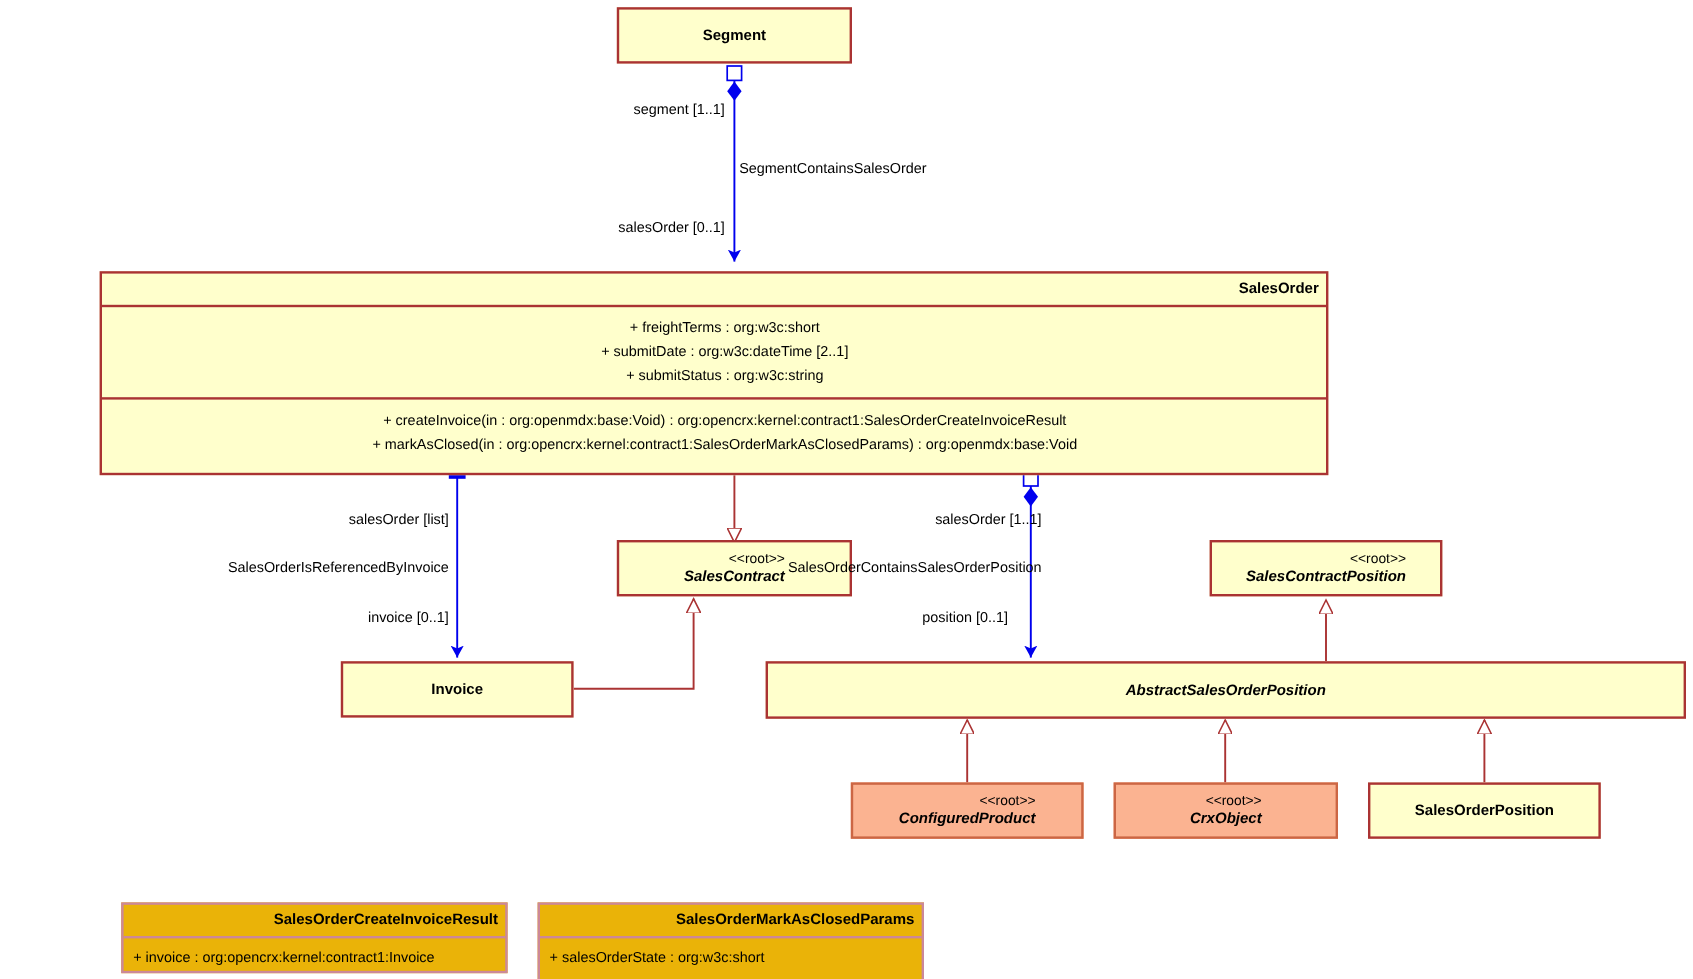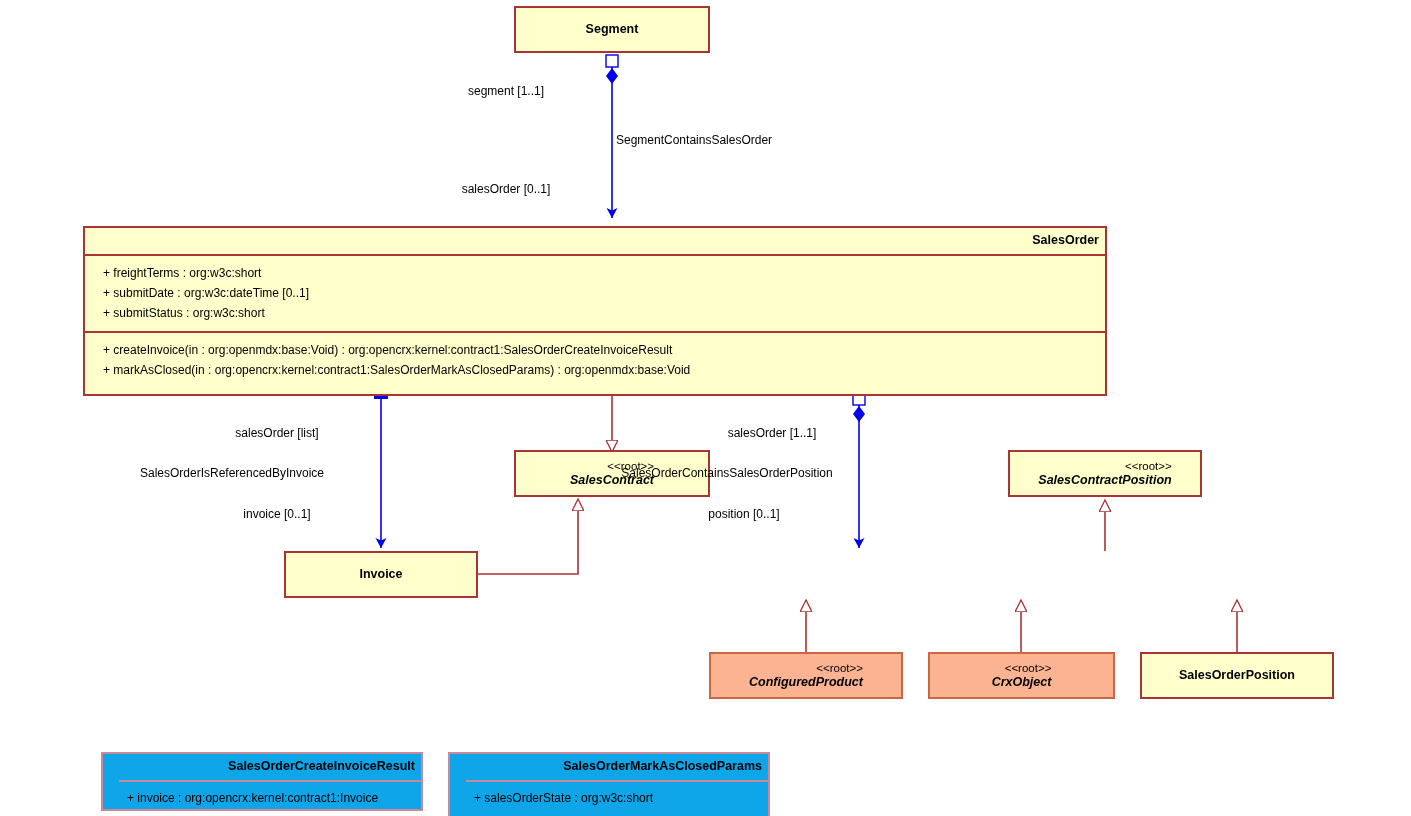--- a/index.html
+++ b/index.html
@@ -32,22 +32,21 @@
   
   .uml-class {
     position: absolute;
     box-sizing: border-box;
     border: 2px solid #aa3333;
     background: #ffffcc;
     z-index: 5;
   }
   .uml-class.param {
     border: 2px solid #cc8899;
-    background: #0ea5e9;
-    padding-left: 16px;
+    background: #eab308;
   }
   .uml-class.orange {
     background: #fbb391;
     border: 2px solid #cc6644;
   }
   .uml-name {
     box-sizing: border-box;
     text-align: right;
     font-size: 12.5px;
     font-weight: bold;
@@ -78,20 +77,21 @@
   .uml-class.param .uml-compartment {
     border-top: none;
     padding: 6px 0 7px 0;
   }
   .uml-feature {
     font-size: 12px;
     line-height: 20px;
     color: #000000;
     padding-left: 18px;
     white-space: nowrap;
+    text-align: center;
   }
   .uml-class.param .uml-feature {
     padding-left: 8px;
     text-align: left;
   }
 
   
   .uml-class.nameonly {
     display: flex;
     align-items: center;
@@ -104,21 +104,21 @@
   
   .edge-label {
     position: absolute;
     font-size: 12px;
     line-height: 14px;
     color: #000000;
     white-space: nowrap;
     z-index: 6;
   }
   .edge-label.right {
-    text-align: center;
+    text-align: right;
   }
 </style>
 </head>
 <body>
 
 <div id="canvas">
 
   <svg class="wires" viewBox="0 0 1411 816" xmlns="http://www.w3.org/2000/svg">
     <defs>
       <marker id="gen-arrow" markerWidth="14" markerHeight="12" refX="12" refY="6" orient="auto" markerUnits="userSpaceOnUse">
@@ -190,22 +190,22 @@
   <div class="edge-label right" style="left:648px; top:507px; width:192px;">position [0..1]</div>
 
   <div class="uml-class nameonly" style="left:514px; top:6px; width:196px; height:47px;">
     <div class="uml-name">Segment</div>
   </div>
 
   <div class="uml-class" style="left:83px; top:226px; width:1024px; height:170px;">
     <div class="uml-name">SalesOrder</div>
     <div class="uml-compartment">
       <div class="uml-feature">+ freightTerms : org:w3c:short</div>
-      <div class="uml-feature">+ submitDate : org:w3c:dateTime [0..1]</div>
-      <div class="uml-feature">+ submitStatus : org:w3c:short</div>
+      <div class="uml-feature">+ submitDate : org:w3c:dateTime [2..1]</div>
+      <div class="uml-feature">+ submitStatus : org:w3c:string</div>
     </div>
     <div class="uml-compartment">
       <div class="uml-feature">+ createInvoice(in : org:openmdx:base:Void) : org:opencrx:kernel:contract1:SalesOrderCreateInvoiceResult</div>
       <div class="uml-feature">+ markAsClosed(in : org:opencrx:kernel:contract1:SalesOrderMarkAsClosedParams) : org:openmdx:base:Void</div>
     </div>
   </div>
 
   <div class="uml-class nameonly" style="left:514px; top:450px; width:196px; height:47px;">
     <div class="uml-name italic">
       <span class="stereo">&lt;&lt;root&gt;&gt;</span>
@@ -217,20 +217,23 @@
     <div class="uml-name italic">
       <span class="stereo">&lt;&lt;root&gt;&gt;</span>
       <span>SalesContractPosition</span>
     </div>
   </div>
 
   <div class="uml-class nameonly" style="left:284px; top:551px; width:194px; height:47px;">
     <div class="uml-name">Invoice</div>
   </div>
 
+  <div class="uml-class nameonly" style="left:638px; top:551px; width:767px; height:48px;">
+    <div class="uml-name italic">AbstractSalesOrderPosition</div>
+  </div>
 
   <div class="uml-class orange nameonly" style="left:709px; top:652px; width:194px; height:47px;">
     <div class="uml-name italic">
       <span class="stereo">&lt;&lt;root&gt;&gt;</span>
       <span>ConfiguredProduct</span>
     </div>
   </div>
 
   <div class="uml-class orange nameonly" style="left:928px; top:652px; width:187px; height:47px;">
     <div class="uml-name italic">

